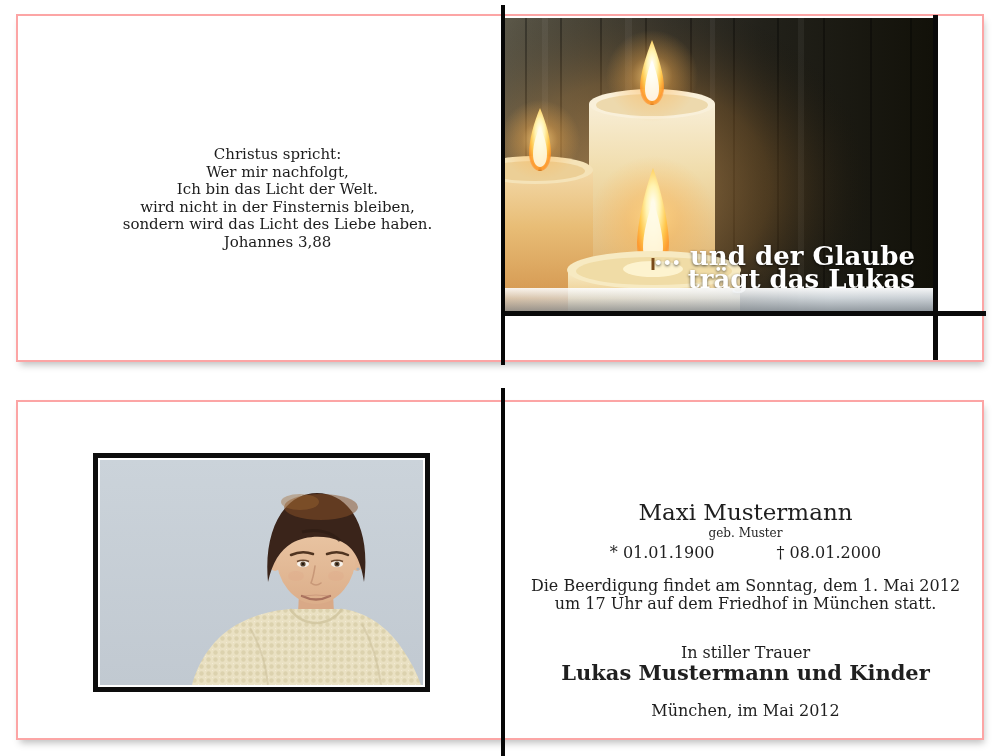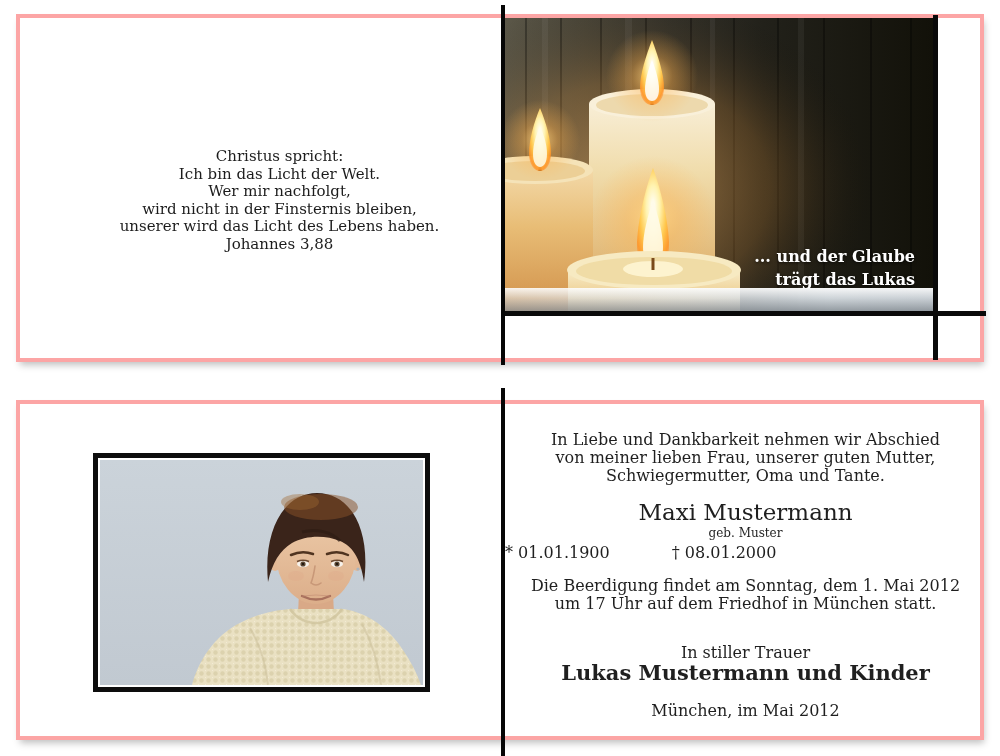--- a/index.html
+++ b/index.html
@@ -3,21 +3,21 @@
 <meta charset="utf-8">
 <style>
   html,body { margin:0; padding:0; background:#ffffff; }
   .page {
     position:relative; width:1000px; height:756px; overflow:hidden;
     background:#ffffff; color:#1f1f1f;
     font-family:"DejaVu Serif", "Liberation Serif", serif;
   }
   .card {
     position:absolute; left:16px; width:968px; background:#ffffff;
-    border:4px solid #fca5a5;
+    border:2px solid #fca5a5;
     box-shadow:2px 5px 7px -2px rgba(0,0,0,0.25);
     box-sizing:border-box;
   }
   .card-top    { top:14px;  height:348px; }
   .card-bottom { top:400px; height:340px; }
 
   .fold { position:absolute; left:501px; width:4px; background:#060606; }
   .fold-top    { top:5px;   height:360px; }
   .fold-bottom { top:388px; height:368px; }
 
@@ -32,52 +32,52 @@
   .candle-photo { position:absolute; left:505px; top:18px; width:430px; height:293px; }
   .candle-photo svg { display:block; width:430px; height:293px; }
   .photo-strip {
     position:absolute; left:0; bottom:0; width:430px; height:23px;
     background:
       linear-gradient(to bottom, rgba(255,255,255,0.85) 0%, rgba(214,220,225,0.45) 45%, rgba(128,136,143,0.72) 100%),
       linear-gradient(to right, rgba(236,240,243,0.28) 0%, rgba(226,231,235,0.62) 40%, rgba(213,220,225,0.92) 75%, rgba(198,205,211,0.95) 100%);
   }
   .photo-caption {
     position:absolute; right:20px; top:227px; text-align:right;
-    color:#ffffff; font-weight:bold; font-size:16px; line-height:23px;
+    color:#ffffff; font-weight:bold; font-size:26px; line-height:23px;
     text-shadow:0 1px 3px rgba(0,0,0,0.65); white-space:nowrap;
   }
 
   .portrait-frame {
     position:absolute; left:93px; top:453px; width:337px; height:239px;
     box-sizing:border-box; border:5px solid #0d0d0d; padding:2px; background:#ffffff;
   }
   .portrait-frame svg { display:block; width:323px; height:225px; }
 
   .tblock { position:absolute; left:505px; width:481px; text-align:center; }
   .intro    { top:431px; font-size:16px; line-height:18.2px; }
   .name     { top:499px; font-size:23px; font-weight:normal; }
   .maiden   { top:526px; font-size:12px; }
-  .dates    { top:543px; font-size:16px; display:flex; gap:62px; }
+  .dates    { top:543px; font-size:16px; display:flex; justify-content:center; gap:62px; }
   .funeral  { top:577px; font-size:16px; line-height:18.2px; }
   .trauer   { top:643px; font-size:16px; }
   .mourners { top:660px; font-size:21px; font-weight:bold; }
   .place    { top:701px; font-size:16px; }
 </style>
 </head>
 <body>
 
 <div class="page">
 
   <div class="card card-top">
     <div class="verse">
       <div>Christus spricht:</div>
+      <div>Wer mir nachfolgt,</div>
       <div>Ich bin das Licht der Welt.</div>
-      <div>Wer mir nachfolgt,</div>
       <div>wird nicht in der Finsternis bleiben,</div>
-      <div>unserer wird das Licht des Lebens haben.</div>
+      <div>sondern wird das Licht des Liebe haben.</div>
       <div>Johannes 3,88</div>
     </div>
   </div>
 
   <div class="candle-photo">
     <svg viewBox="0 0 430 293" aria-hidden="true">
       <defs>
         <linearGradient id="wood" x1="0" y1="0" x2="1" y2="0">
           <stop offset="0" stop-color="#5b5748"></stop>
           <stop offset="0.18" stop-color="#4a4639"></stop>
@@ -237,25 +237,20 @@
       <circle cx="237" cy="104" r="1.1" fill="#16100a"></circle>
       <path d="M197,101.5 Q203,99 209,101.5 M231,101.5 Q237,99 243,101.5" fill="none" stroke="#6b4a32" stroke-width="1.4"></path>
 
       <path d="M215,106 C214,113 213,118 211,123 Q216,127 221,123" fill="none" stroke="#c89878" stroke-width="1.6" stroke-linecap="round"></path>
 
       <path d="M202,136 Q216,143 230,136" fill="none" stroke="#a8705c" stroke-width="2.4" stroke-linecap="round"></path>
       <path d="M202,136 Q216,134 230,136" fill="none" stroke="#c28b72" stroke-width="1" opacity="0.6"></path>
     </svg>
   </div>
 
-  <div class="tblock intro">
-    <div>In Liebe und Dankbarkeit nehmen wir Abschied</div>
-    <div>von meiner lieben Frau, unserer guten Mutter,</div>
-    <div>Schwiegermutter, Oma und Tante.</div>
-  </div>
   <div class="tblock name">Maxi Mustermann</div>
   <div class="tblock maiden">geb. Muster</div>
   <div class="tblock dates">
     <span>* 01.01.1900</span>
     <span>† 08.01.2000</span>
   </div>
   <div class="tblock funeral">
     <div>Die Beerdigung findet am Sonntag, dem 1. Mai 2012</div>
     <div>um 17 Uhr auf dem Friedhof in München statt.</div>
   </div>

